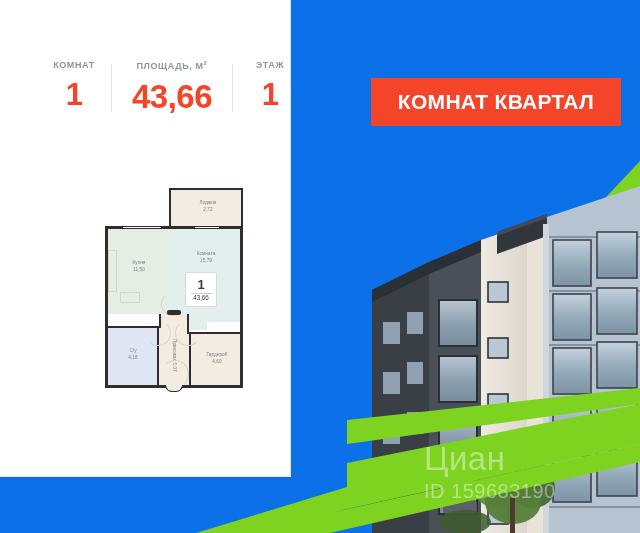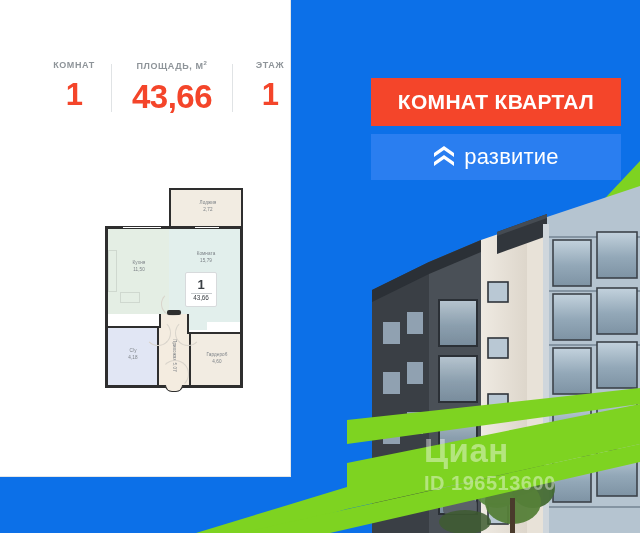--- a/index.html
+++ b/index.html
@@ -228,23 +228,24 @@
     width: 640px; height: 533px;
     z-index: 7;
     pointer-events: none;
   }
 
   
   .wm {
     position: absolute;
     z-index: 12;
     color: rgba(255,255,255,0.42);
-    font-weight: bold;
+    font-weight: normal;
     white-space: nowrap;
     pointer-events: none;
+    margin-top: 8px;
   }
   .wm-cian { left: 424px; top: 432px; font-size: 33px; letter-spacing: 0.5px; }
   .wm-id   { left: 424px; top: 472px; font-size: 20px; letter-spacing: 0.5px; }
 </style>
 </head>
 <body>
 
 <div id="root">
 
   <div class="photo-clip">
@@ -467,25 +468,18 @@
         </div>
 
       </div>
     </div>
   </div>
 
   <div class="brand">
     <div class="brand-red">
       <span class="brand-red-text">КОМНАТ КВАРТАЛ</span>
     </div>
-    <div class="brand-blue">
-      <svg class="chev-logo" viewBox="0 0 22 24">
-        <path d="M11 1 L21 8 L21 12 L11 5 L1 12 L1 8 Z" fill="#ffffff"></path>
-        <path d="M11 10 L21 17 L21 21 L11 14 L1 21 L1 17 Z" fill="#ffffff"></path>
-      </svg>
-      <span class="brand-blue-text">развитие</span>
-    </div>
   </div>
 
   <div class="wm wm-cian">Циан</div>
-  <div class="wm wm-id">ID 196513600</div>
+  <div class="wm wm-id">ID 159683190</div>
 
 </div>
 
 </body></html>

